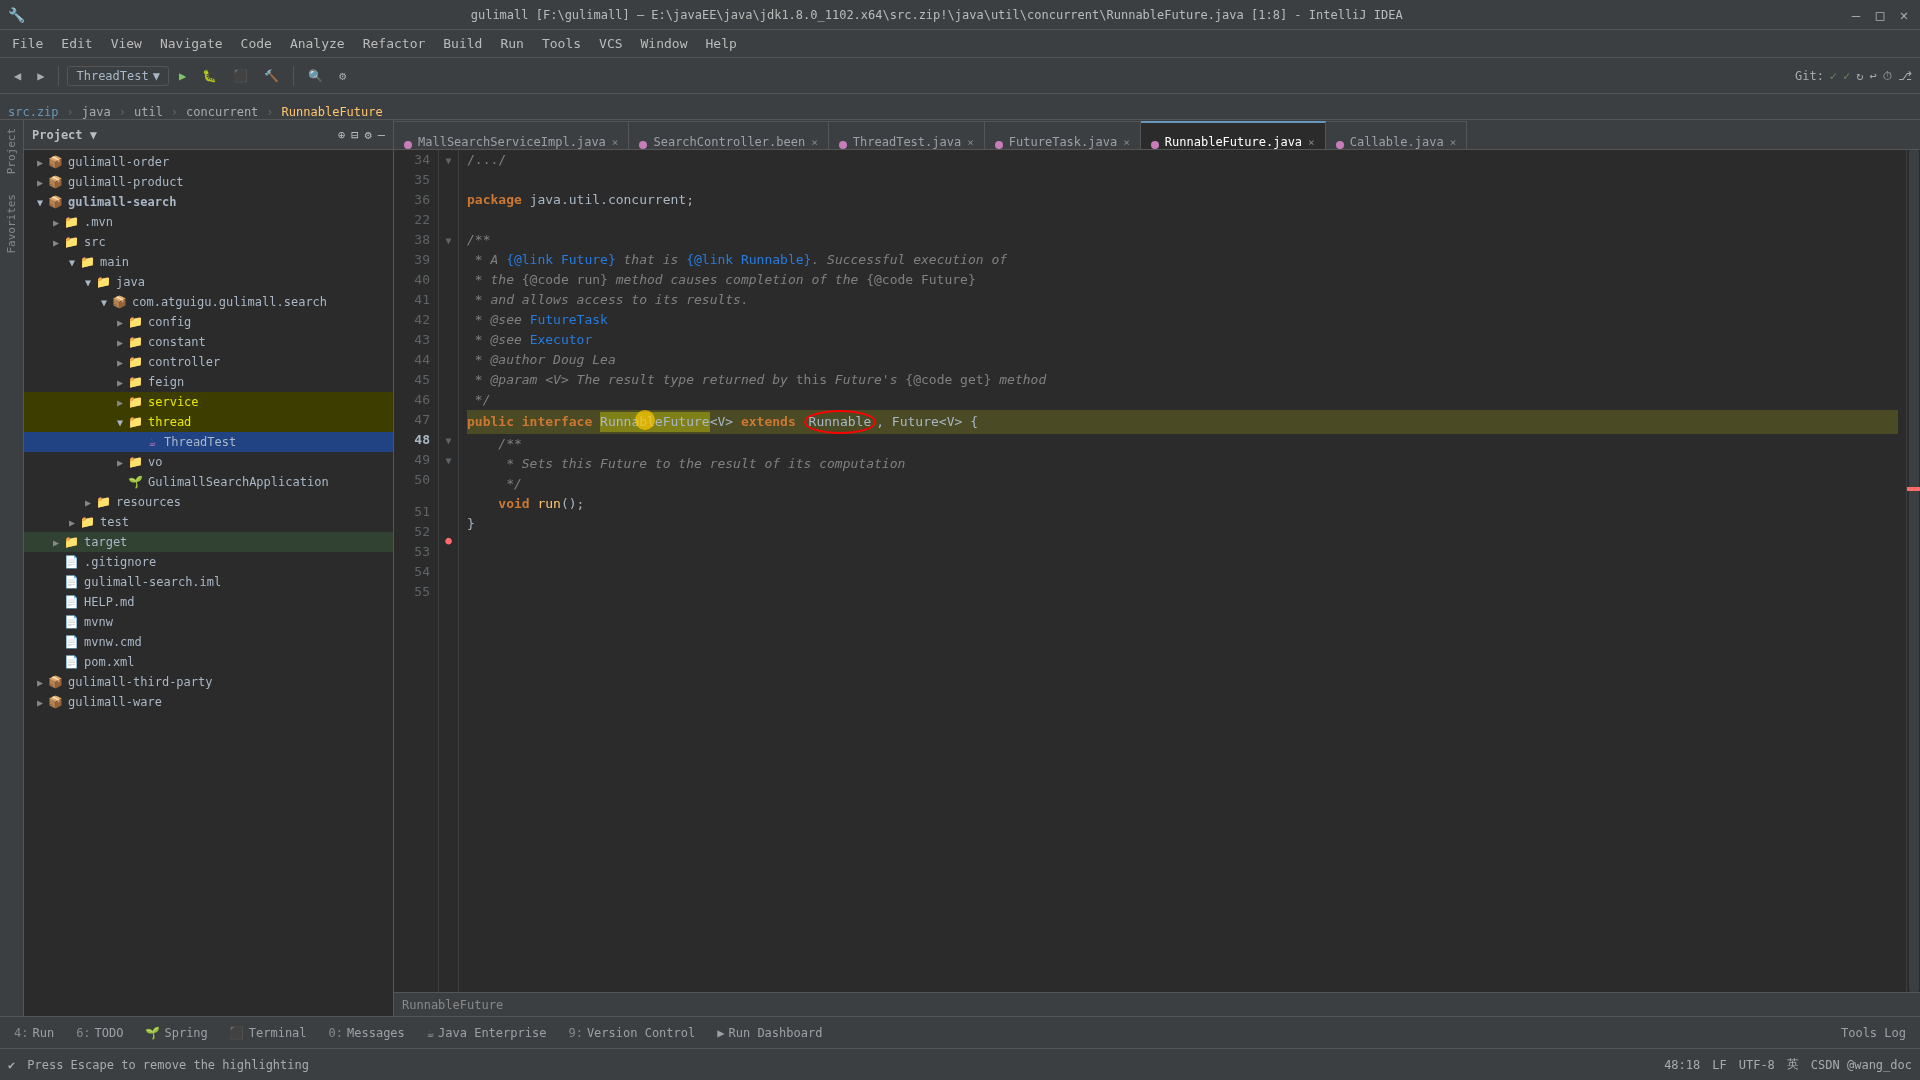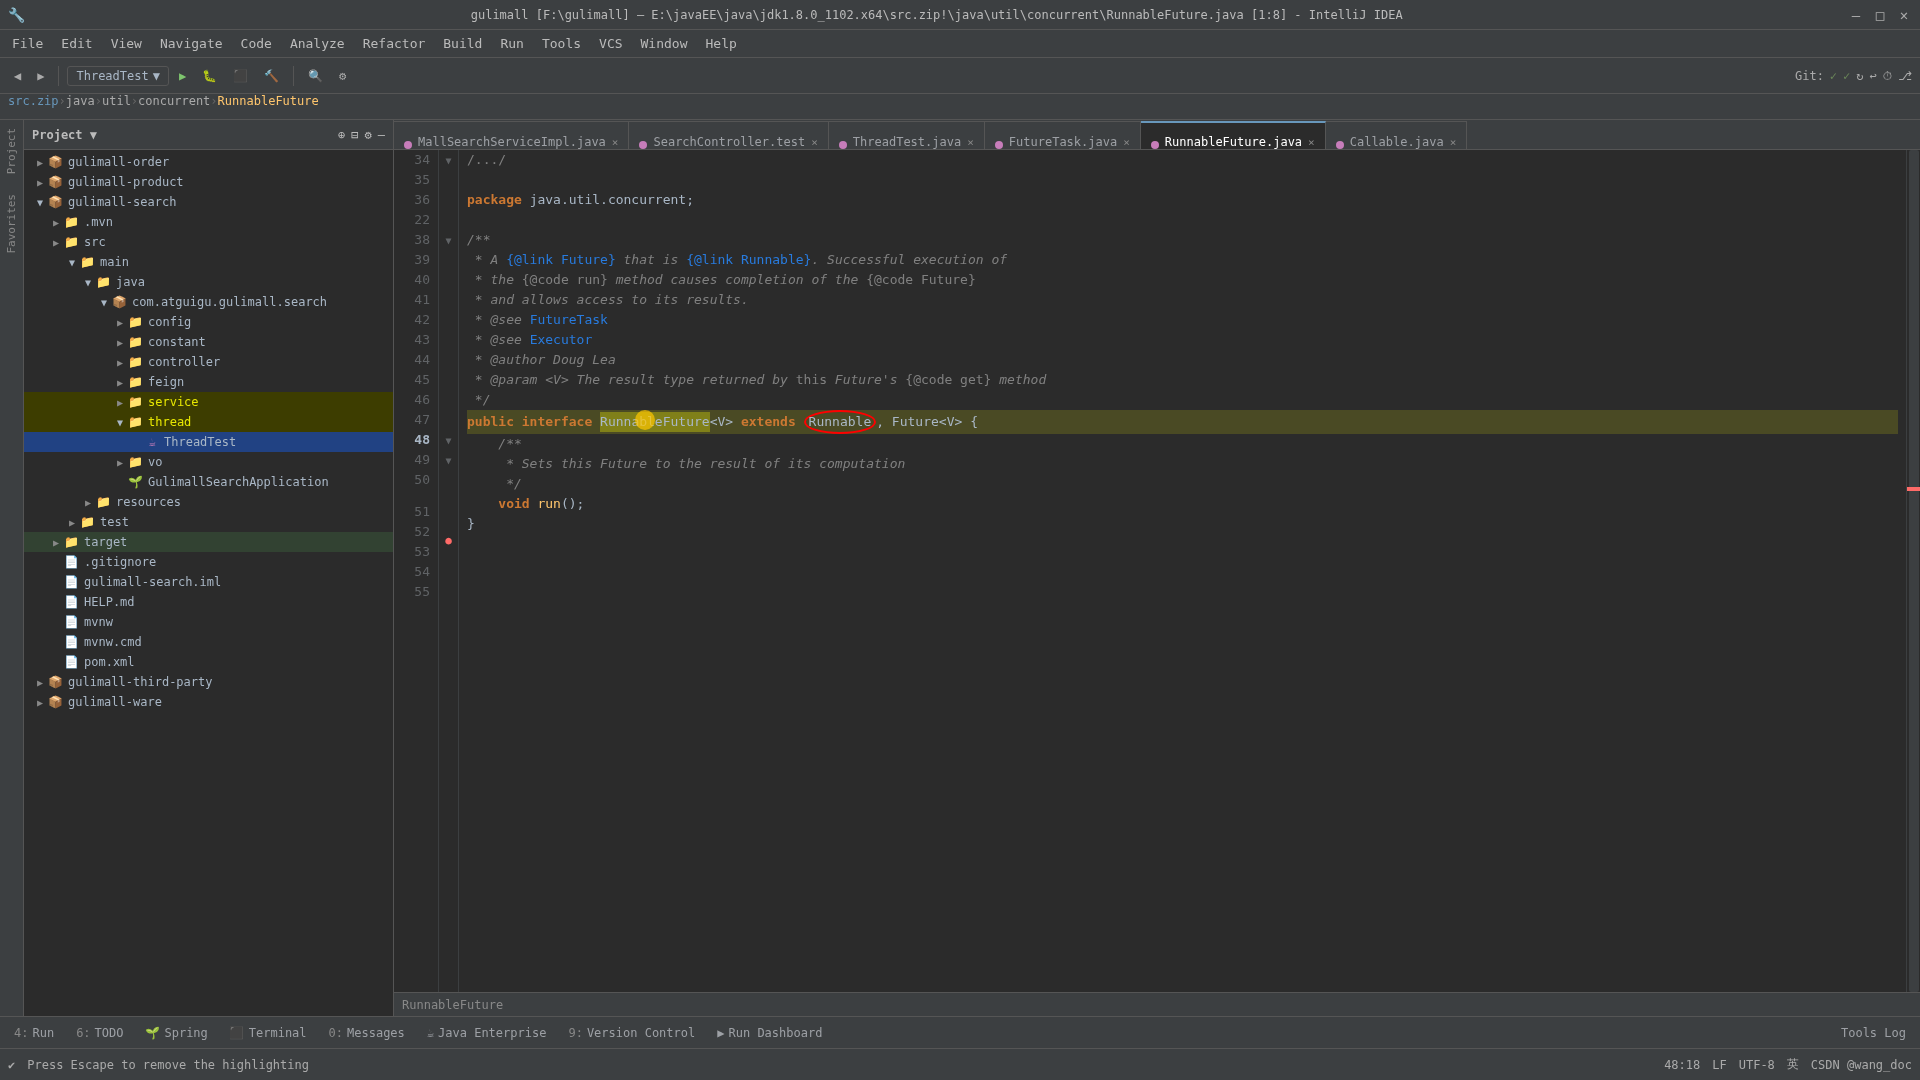--- a/index.html
+++ b/index.html
@@ -42,26 +42,26 @@
       gap: 4px;
     }
     .toolbar-btn { padding: 3px 6px; color: #aaa; font-size: 12px; cursor: pointer; display: flex; align-items: center; gap: 3px; }
     .toolbar-separator { width: 1px; height: 20px; background: #555; margin: 0 4px; }
 
     
     #breadcrumb {
       height: 26px;
       background: #3c3f41;
       display: flex;
-      align-items: flex-start;
+      align-items: flex-end;
       padding: 0 8px;
       border-bottom: 1px solid #555;
       font-size: 12px;
       color: #aaa;
-      gap: 0;
+      gap: 8px;
     }
     .breadcrumb-sep { color: #666; }
 
     
     #main-layout {
       display: flex;
       height: calc(1080px - 30px - 28px - 36px - 26px - 32px - 32px);
     }
 
     
@@ -337,21 +337,21 @@
         <span class="tree-indent" style="width:8px;"></span>
         <span class="tree-arrow">▶</span>
         <span class="tree-icon module-icon">📦</span>
         <span class="tree-label">gulimall-product</span>
       </div>
 
       <div class="tree-item">
         <span class="tree-indent" style="width:8px;"></span>
         <span class="tree-arrow" style="color:#a9b7c6;">▼</span>
         <span class="tree-icon module-icon">📦</span>
-        <span class="tree-label" style="font-weight:normal;">gulimall-search</span>
+        <span class="tree-label" style="font-weight:bold;">gulimall-search</span>
       </div>
 
       <div class="tree-item">
         <span class="tree-indent" style="width:24px;"></span>
         <span class="tree-arrow">▶</span>
         <span class="tree-icon folder-icon">📁</span>
         <span class="tree-label">.mvn</span>
       </div>
 
       <div class="tree-item">
@@ -527,21 +527,21 @@
   <div id="editor-wrapper">
 
     <div id="editor-tabs">
       <div class="editor-tab">
         <span class="tab-dot" style="background:#c77dba;"></span>
         <span>MallSearchServiceImpl.java</span>
         <span class="tab-close">×</span>
       </div>
       <div class="editor-tab">
         <span class="tab-dot" style="background:#c77dba;"></span>
-        <span>SearchController.test</span>
+        <span>SearchController.been</span>
         <span class="tab-close">×</span>
       </div>
       <div class="editor-tab">
         <span class="tab-dot" style="background:#c77dba;"></span>
         <span>ThreadTest.java</span>
         <span class="tab-close">×</span>
       </div>
       <div class="editor-tab">
         <span class="tab-dot" style="background:#c77dba;"></span>
         <span>FutureTask.java</span>

